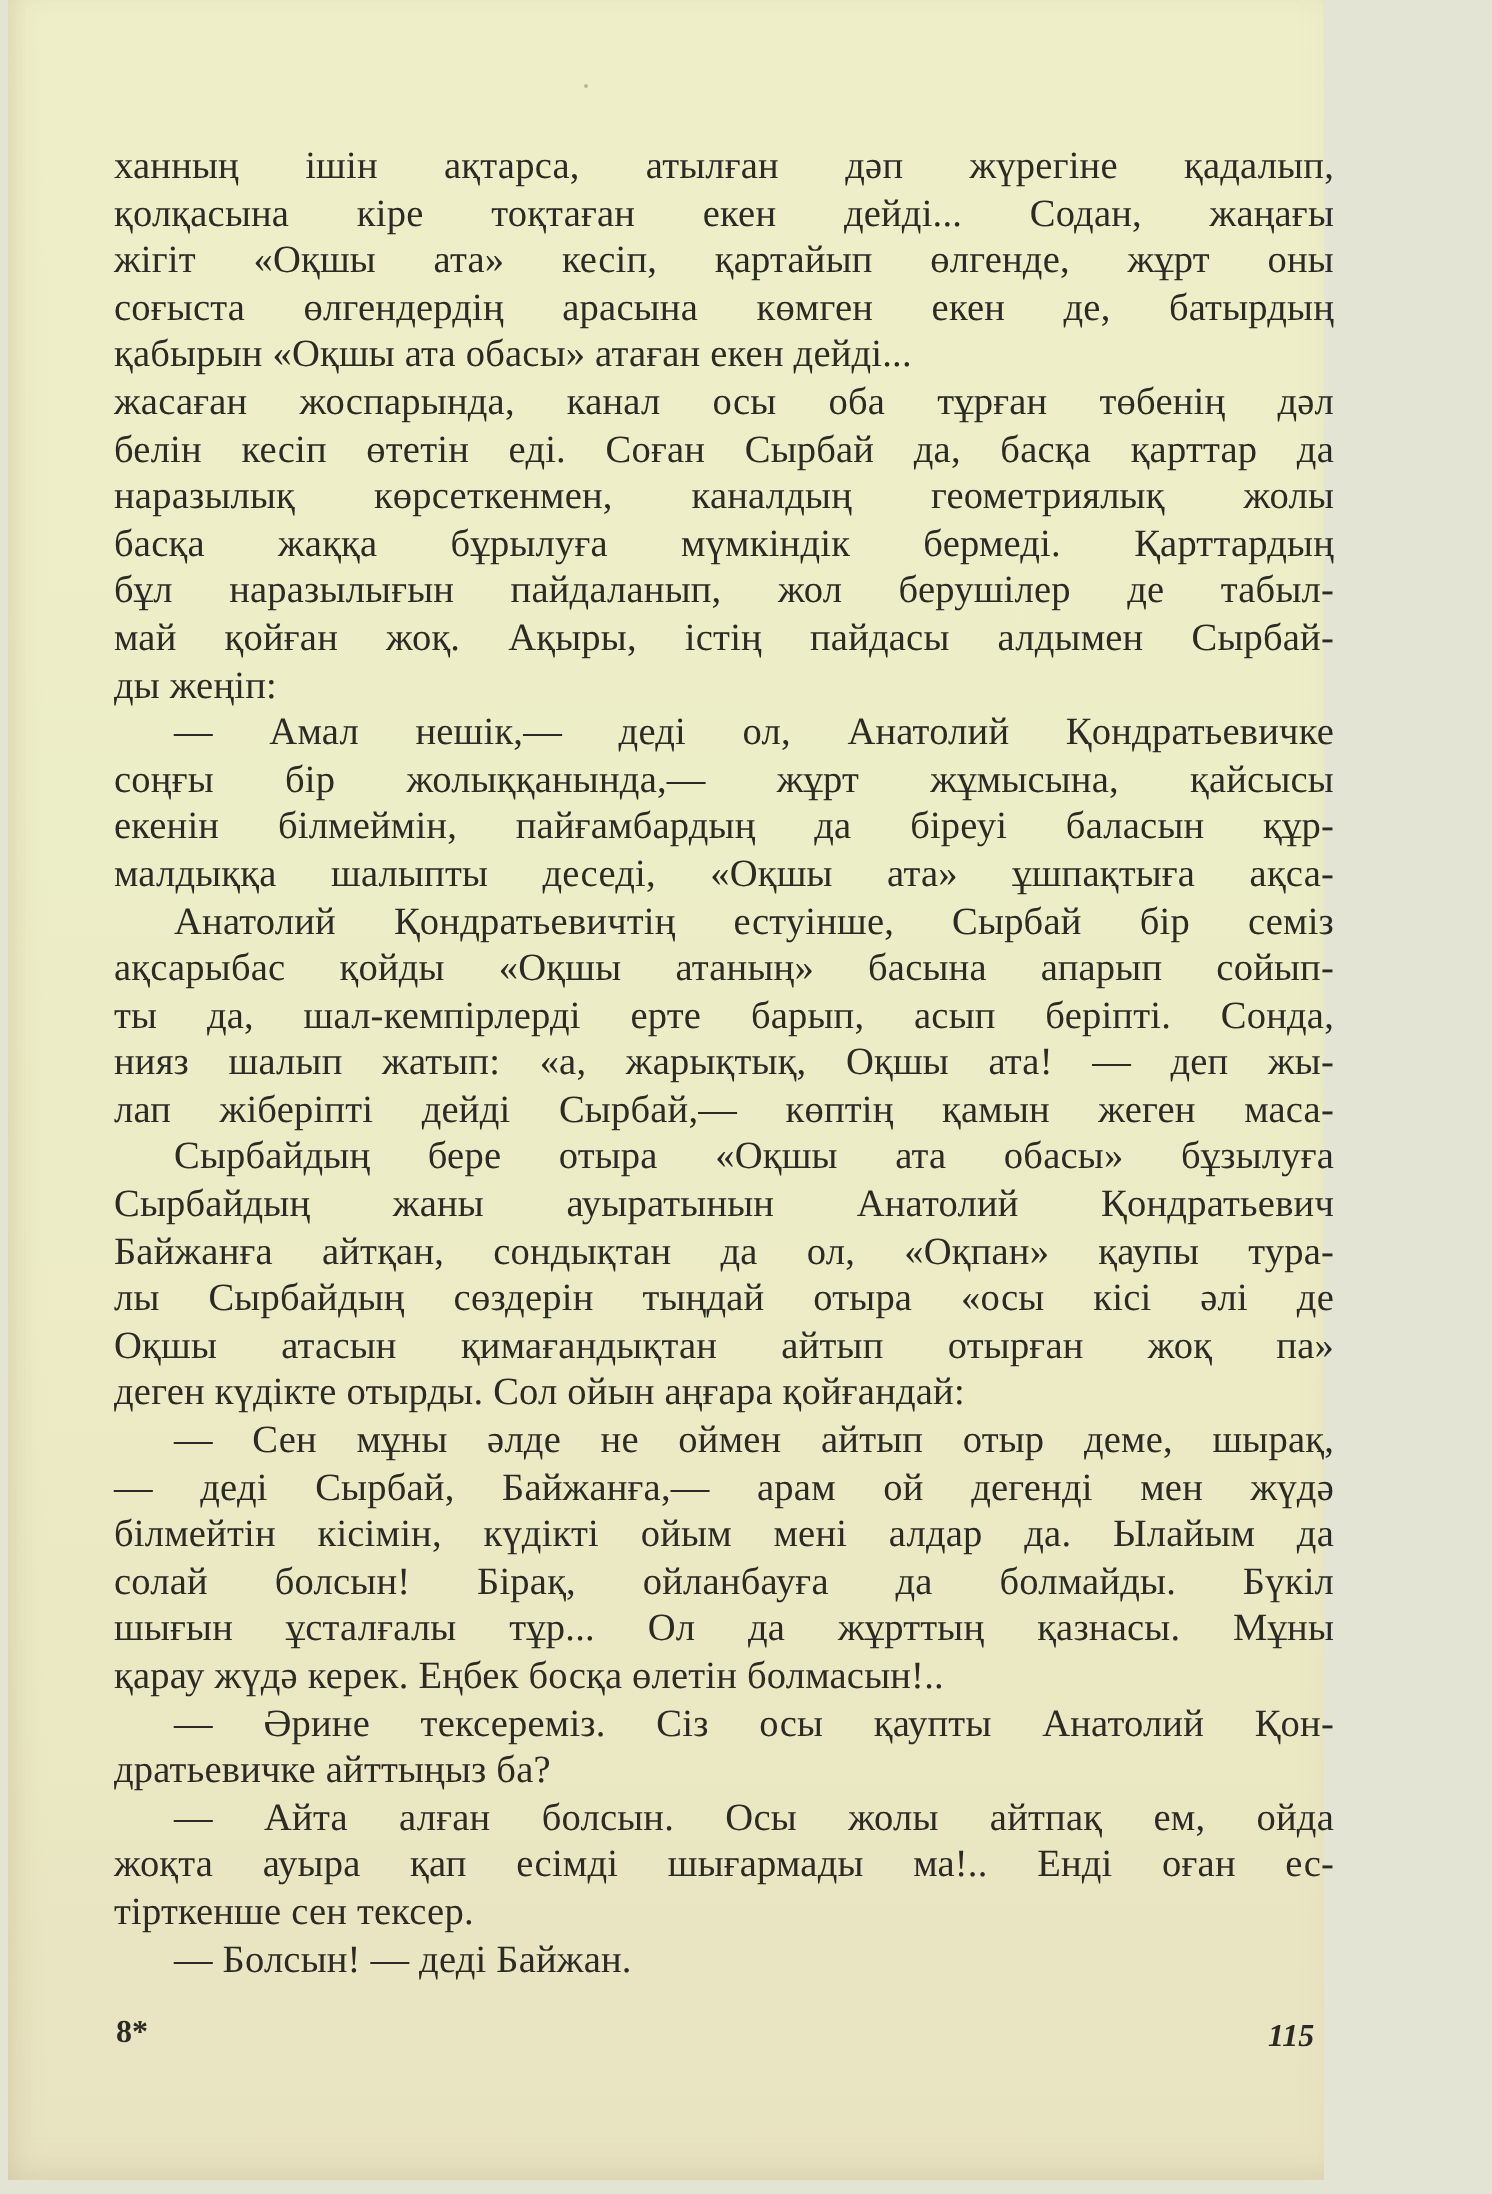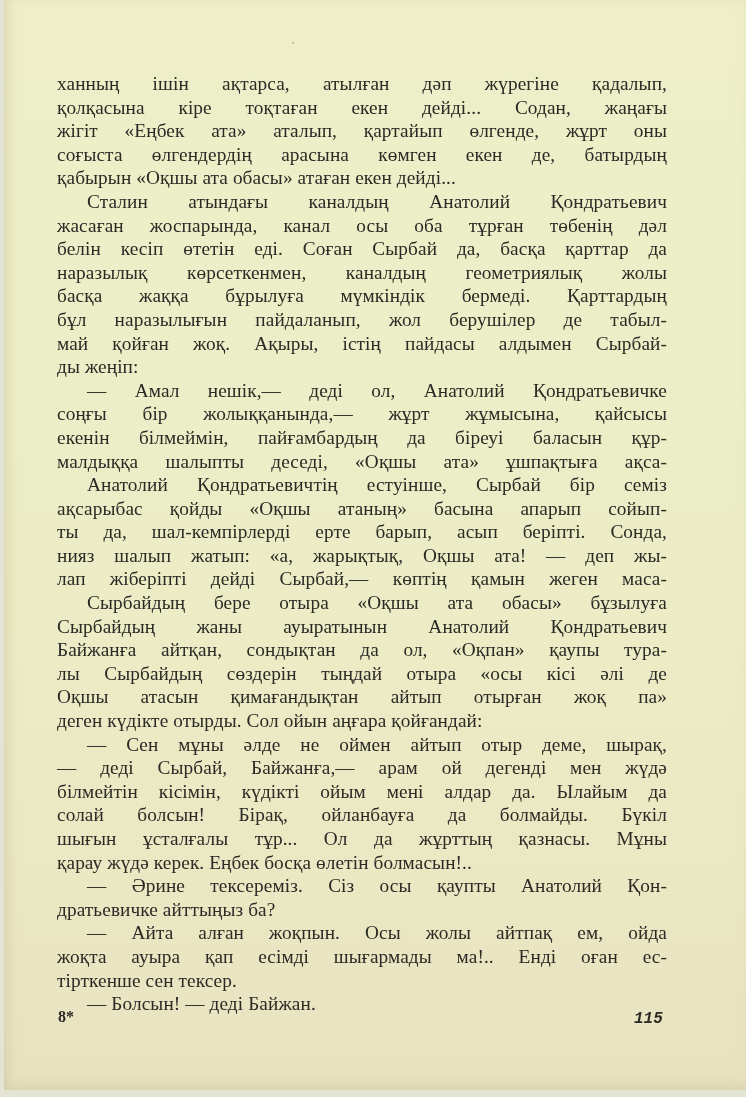--- a/index.html
+++ b/index.html
@@ -2,21 +2,21 @@
 <html><head>
 <meta charset="utf-8">
 <style>
   html, body { margin: 0; padding: 0; }
   body {
     width: 746px; height: 1097px; overflow: hidden;
     background: #e4e4d4;
     position: relative;
   }
   .page {
-    position: absolute; left: 4px; top: 0; width: 742px; height: 1090px;
+    position: absolute; left: 4px; top: 0; width: 658px; height: 1090px;
     background: linear-gradient(180deg, #eeefc9 0%, #eceec7 40%, #ebe9c4 75%, #e8e2c0 100%);
     box-shadow: inset 8px 0 14px -6px rgba(200,190,150,0.5), inset 0 -10px 16px -8px rgba(210,200,170,0.6);
   }
   .text-block {
     position: absolute; left: 53px; top: 72px; width: 610px;
     font-family: "Liberation Serif", serif;
     font-size: 19.3px;
     line-height: 23.6px;
     color: #2b2a25;
     letter-spacing: 0.1px;
@@ -27,38 +27,37 @@
     height: 23.6px;
   }
   .line.last { text-align-last: left; }
   .line.indent { padding-left: 30px; }
   .footer-left {
     position: absolute; left: 54px; top: 1008px;
     font-family: "Liberation Serif", serif; font-size: 16px; color: #2b2a25; font-weight: bold;
   }
   .footer-right {
     position: absolute; left: 630px; top: 1010px;
-    font-family: Liberation Mono, monospace; font-size: 16px; color: #2b2a25; font-weight: bold; font-style: italic;
+    font-family: Liberation Serif, serif; font-size: 16px; color: #2b2a25; font-weight: bold; font-style: italic;
   }
   .speck {
     position: absolute; left: 288px; top: 42px; width: 2px; height: 2px; background: #b8b6a0; border-radius: 50%;
   }
 </style>
 </head>
 <body>
 
 <div class="page">
   <div class="speck"></div>
   <div class="text-block" id="text-block">
       <span class="line">ханның ішін ақтарса, атылған дәп жүрегіне қадалып,</span>
       <span class="line">қолқасына кіре тоқтаған екен дейді... Содан, жаңағы</span>
-      <span class="line">жігіт «Еңбек ата» аталып, қартайып өлгенде, жұрт оны</span>
+      <span class="line">жігіт «Оқшы ата» кесіп, қартайып өлгенде, жұрт оны</span>
       <span class="line">соғыста өлгендердің арасына көмген екен де, батырдың</span>
       <span class="line last">қабырын «Оқшы ата обасы» атаған екен дейді...</span>
-      <span class="line indent">Сталин атындағы каналдың Анатолий Қондратьевич</span>
       <span class="line">жасаған жоспарында, канал осы оба тұрған төбенің дәл</span>
       <span class="line">белін кесіп өтетін еді. Соған Сырбай да, басқа қарттар да</span>
       <span class="line">наразылық көрсеткенмен, каналдың геометриялық жолы</span>
       <span class="line">басқа жаққа бұрылуға мүмкіндік бермеді. Қарттардың</span>
       <span class="line">бұл наразылығын пайдаланып, жол берушілер де табыл-</span>
       <span class="line">май қойған жоқ. Ақыры, істің пайдасы алдымен Сырбай-</span>
       <span class="line last">ды жеңіп:</span>
       <span class="line indent">— Амал нешік,— деді ол, Анатолий Қондратьевичке</span>
       <span class="line">соңғы бір жолыққанында,— жұрт жұмысына, қайсысы</span>
       <span class="line">екенін білмеймін, пайғамбардың да біреуі баласын құр-</span>
@@ -75,20 +74,20 @@
       <span class="line">Оқшы атасын қимағандықтан айтып отырған жоқ па»</span>
       <span class="line last">деген күдікте отырды. Сол ойын аңғара қойғандай:</span>
       <span class="line indent">— Сен мұны әлде не оймен айтып отыр деме, шырақ,</span>
       <span class="line">— деді Сырбай, Байжанға,— арам ой дегенді мен жүдә</span>
       <span class="line">білмейтін кісімін, күдікті ойым мені алдар да. Ылайым да</span>
       <span class="line">солай болсын! Бірақ, ойланбауға да болмайды. Бүкіл</span>
       <span class="line">шығын ұсталғалы тұр... Ол да жұрттың қазнасы. Мұны</span>
       <span class="line last">қарау жүдә керек. Еңбек босқа өлетін болмасын!..</span>
       <span class="line indent">— Әрине тексереміз. Сіз осы қаупты Анатолий Қон-</span>
       <span class="line last">дратьевичке айттыңыз ба?</span>
-      <span class="line indent">— Айта алған жоқпын. Осы жолы айтпақ ем, ойда</span>
+      <span class="line indent">— Айта алған болсын. Осы жолы айтпақ ем, ойда</span>
       <span class="line">жоқта ауыра қап есімді шығармады ма!.. Енді оған ес-</span>
       <span class="line last">тірткенше сен тексер.</span>
       <span class="line indent last">— Болсын! — деді Байжан.</span>
     </div>
   <div class="footer-left">8*</div>
   <div class="footer-right">115</div>
 </div>
 
 </body></html>

